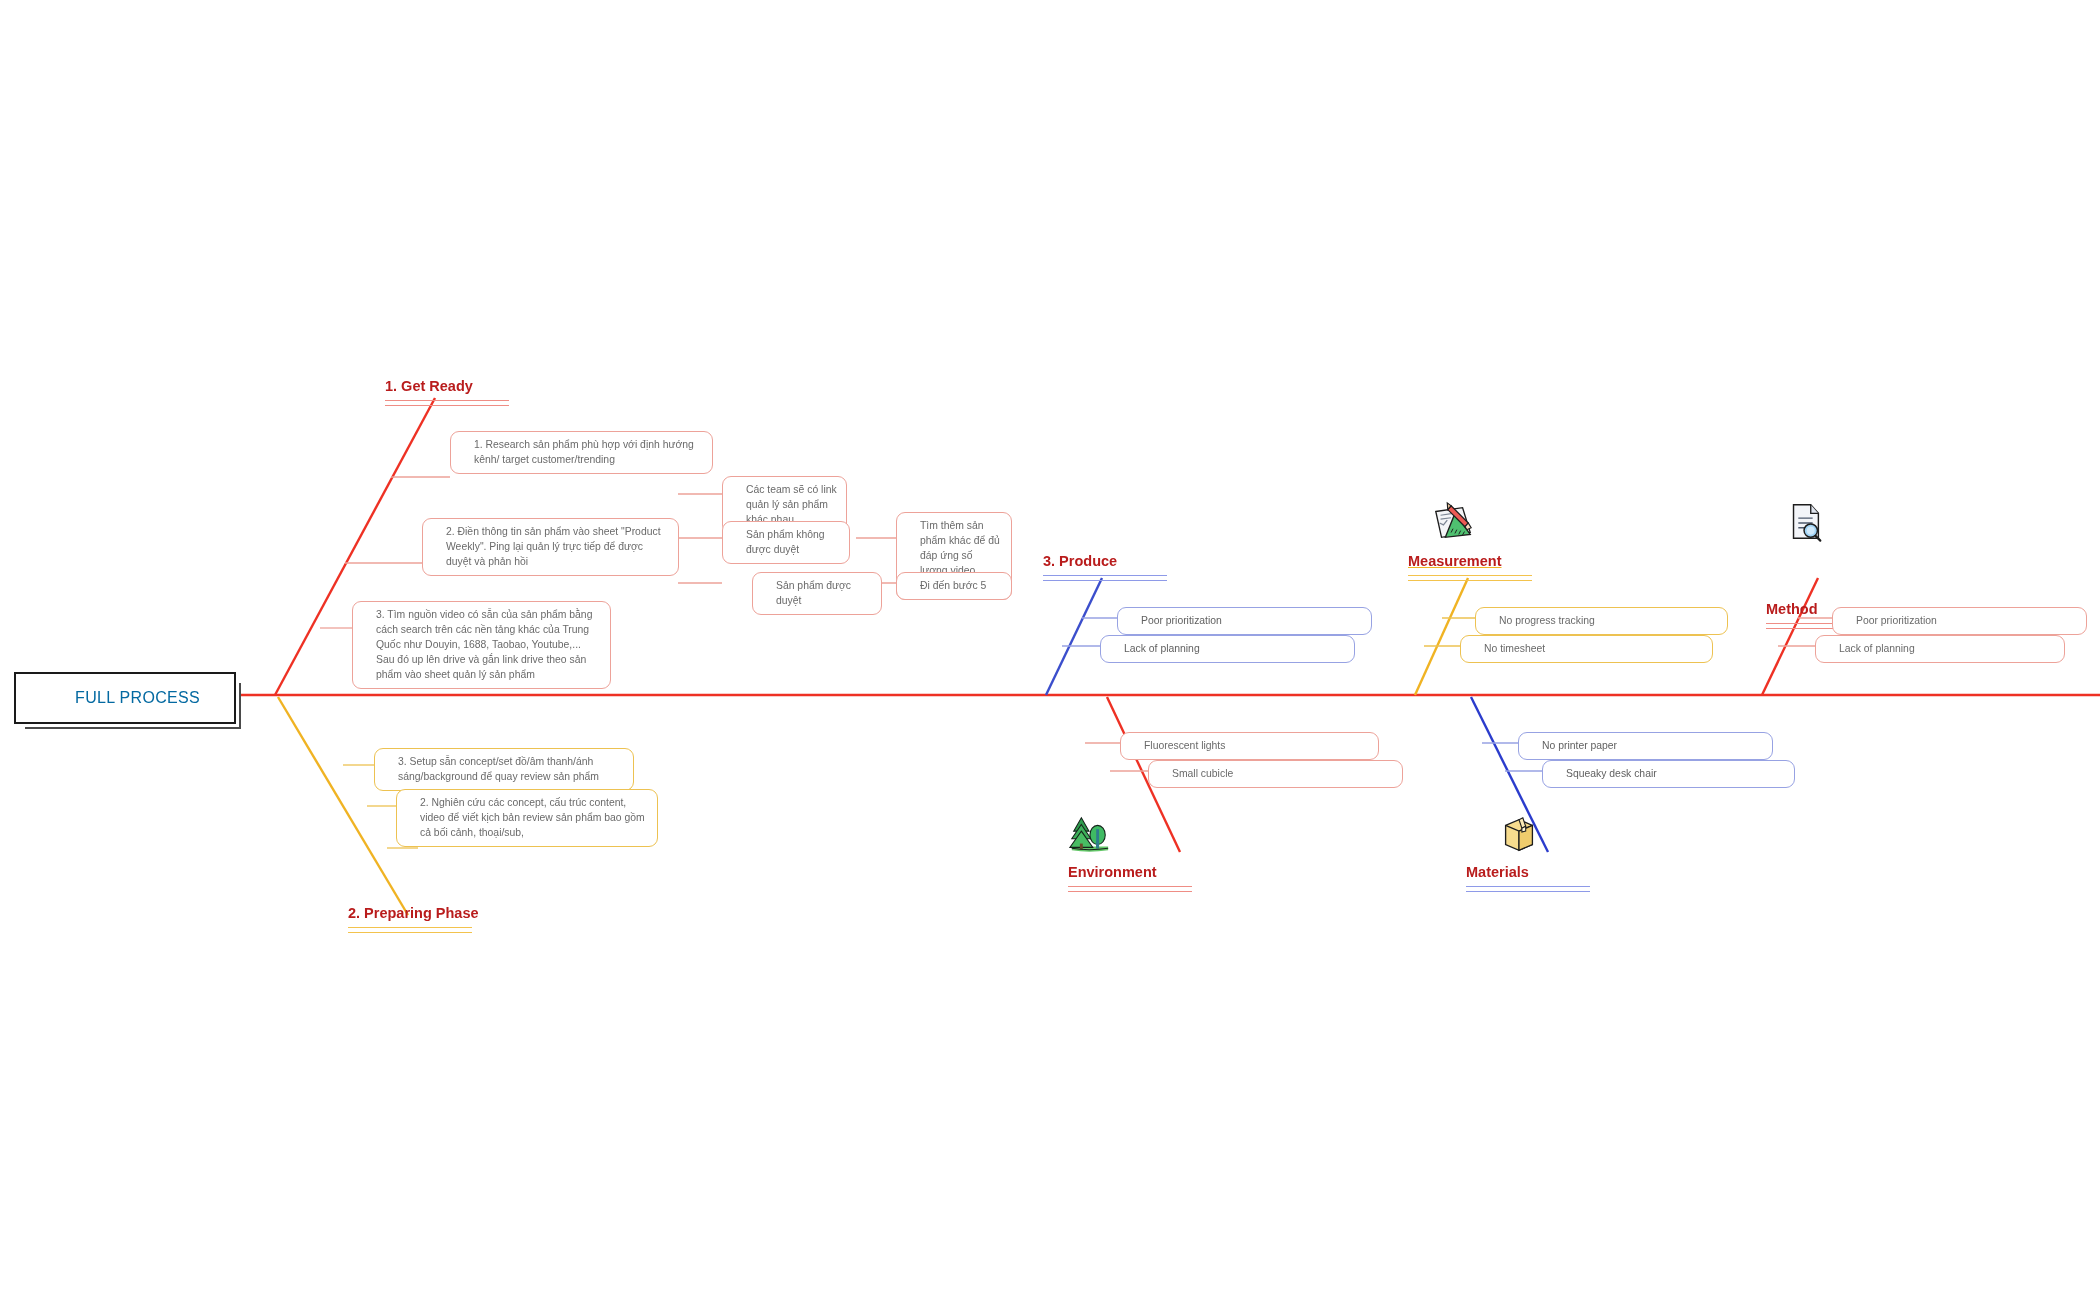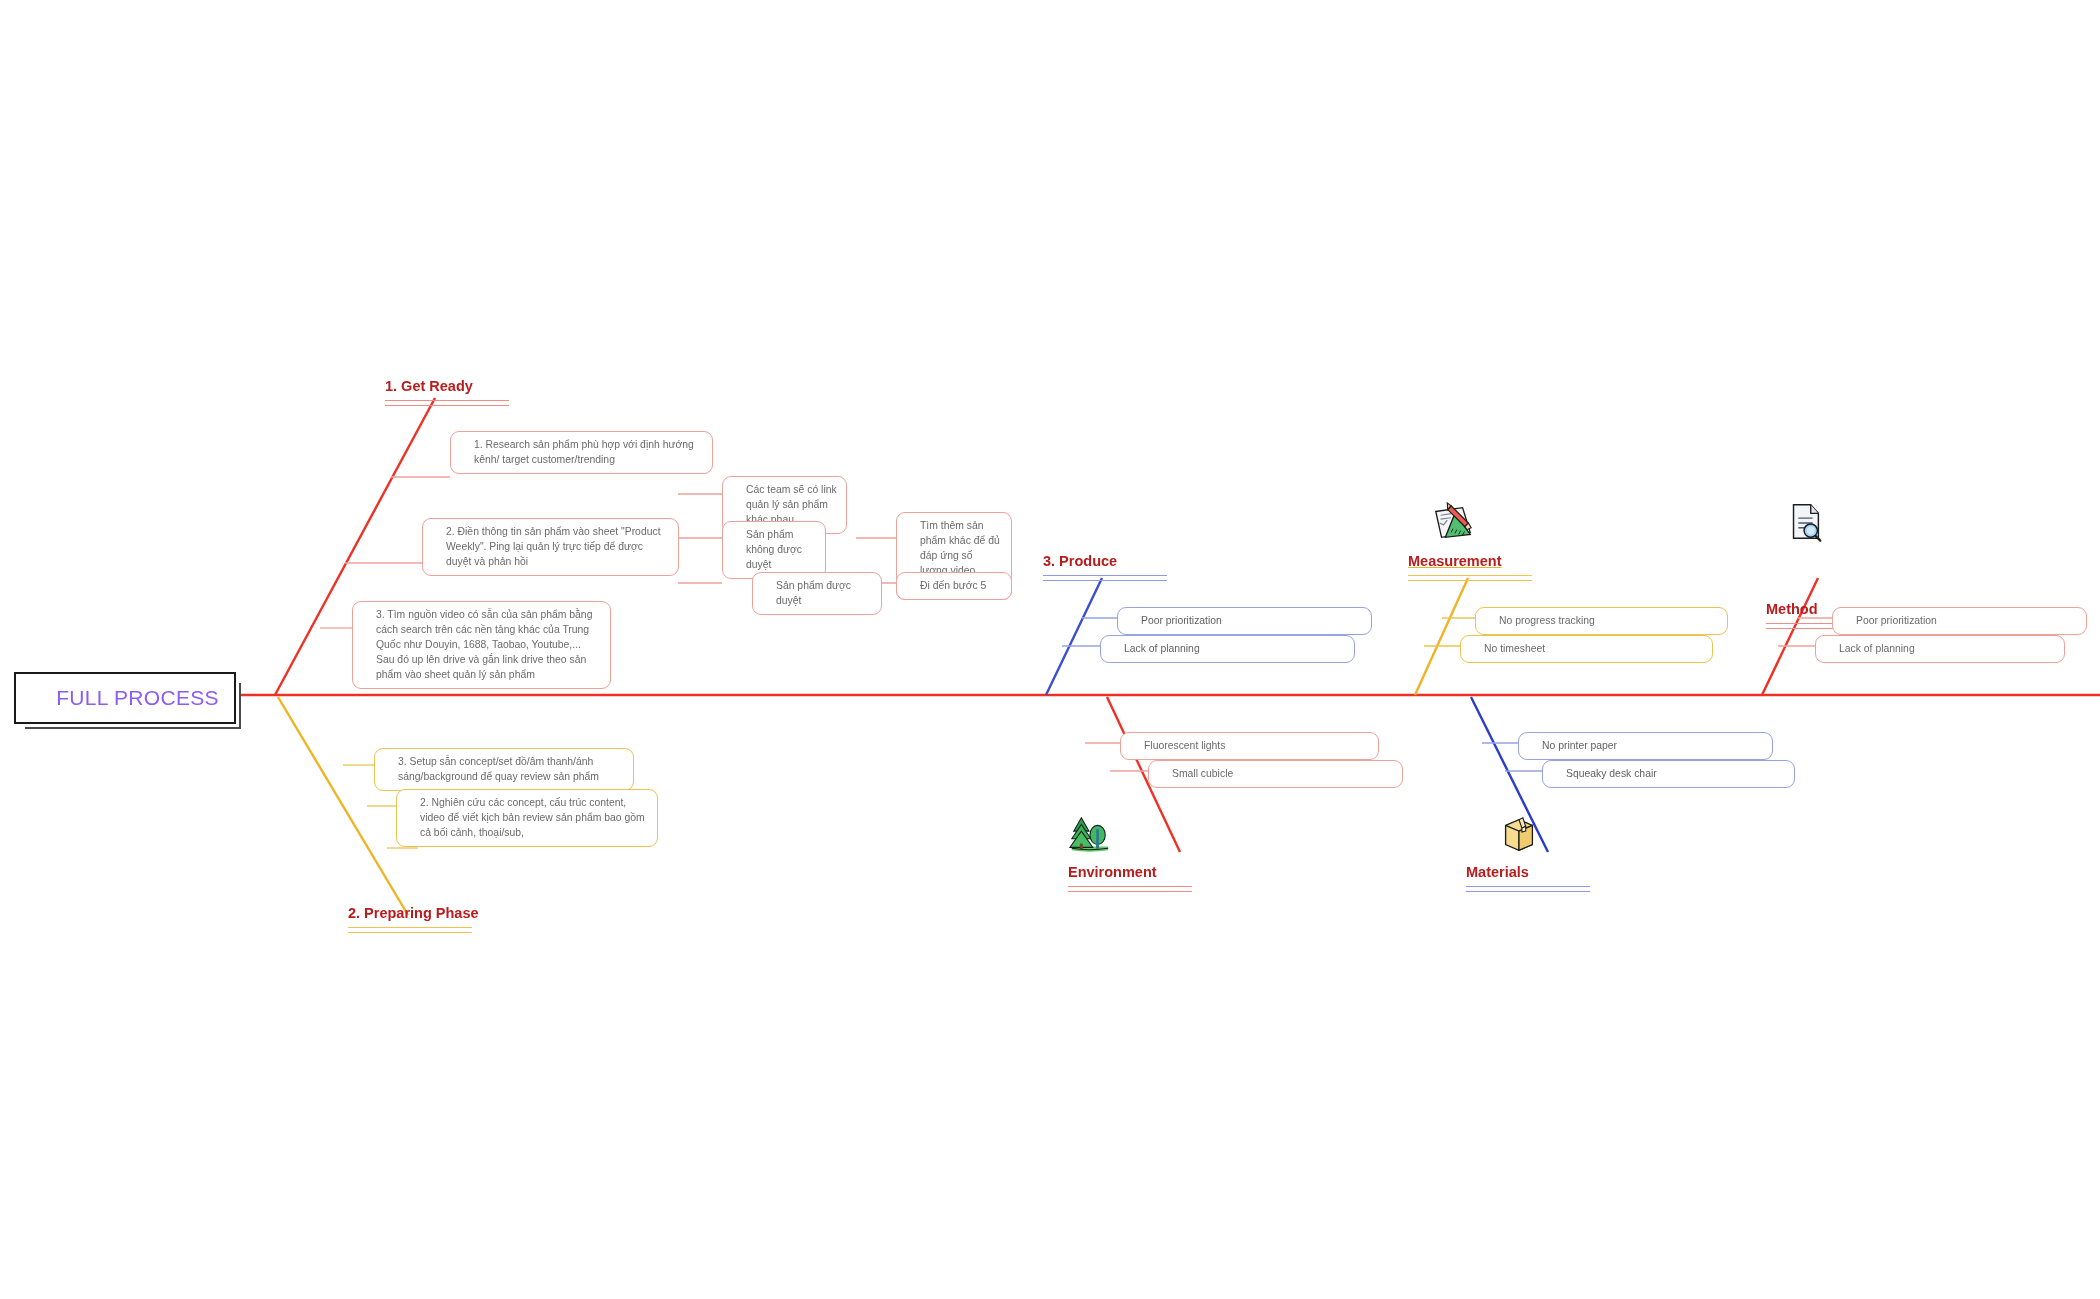--- a/index.html
+++ b/index.html
@@ -21,21 +21,21 @@
     position:absolute;
     left:14px; top:672px;
     width:222px; height:52px;
     border:2px solid #1a1a1a;
     background:#ffffff;
     box-sizing:border-box;
     display:flex; align-items:center; justify-content:center;
     box-shadow:6px 6px 0 -3px #ffffff, 8px 8px 0 -3px #4a4a4a;
   }
   .head-box span{
-    font-size:21px; letter-spacing:.3px; color:#8b5cf6;margin-left:25px;
+    font-size:16px; letter-spacing:.3px; color:#0369a1;margin-left:25px;
   }
 
   
   .cat{position:absolute;}
   .cat .cat-label{
     font-size:14.5px;
     font-weight:bold;
     color:#b91c1c;
     white-space:nowrap;
     display:block;
@@ -207,21 +207,21 @@
       <circle cx="30" cy="32" r="4.2" fill="#cfe9fb"></circle>
       <path d="M35 37.5 L40 42.5" stroke="#1d1d1d" stroke-width="2.3" stroke-linecap="round"></path>
     </svg>
   </div>
 
   <div class="bub r" style="left:450px;top:431px;width:263px;">1. Research sản phẩm phù hợp với định hướng kênh/ target customer/trending</div>
   <div class="bub r" style="left:422px;top:518px;width:257px;">2. Điền thông tin sản phẩm vào sheet "Product Weekly". Ping lại quản lý trực tiếp để được duyệt và phản hồi</div>
   <div class="bub r" style="left:352px;top:601px;width:259px;">3. Tìm nguồn video có sẵn của sản phẩm bằng cách search trên các nền tảng khác của Trung Quốc như Douyin, 1688, Taobao, Youtube,... Sau đó up lên drive và gắn link drive theo sản phẩm vào sheet quản lý sản phẩm</div>
 
   <div class="bub r" style="left:722px;top:476px;width:125px;">Các team sẽ có link quản lý sản phẩm khác nhau</div>
-  <div class="bub r" style="left:722px;top:521px;width:104px;">Sản phẩm không được duyệt</div>
+  <div class="bub r" style="left:722px;top:521px;width:128px;">Sản phẩm không được duyệt</div>
   <div class="bub r" style="left:752px;top:572px;width:130px;">Sản phẩm được duyệt</div>
 
   <div class="bub r" style="left:896px;top:512px;width:116px;">Tìm thêm sản phẩm khác để đủ đáp ứng số lượng video thanh tuần</div>
   <div class="bub r" style="left:896px;top:572px;width:116px;">Đi đến bước 5</div>
 
   <div class="bub y" style="left:374px;top:748px;width:260px;">3. Setup sẵn concept/set đồ/âm thanh/ánh sáng/background để quay review sản phẩm</div>
   <div class="bub y" style="left:396px;top:789px;width:262px;">2. Nghiên cứu các concept, cấu trúc content, video để viết kịch bản review sản phẩm bao gồm cả bối cảnh, thoại/sub,</div>
 
   <div class="bub b" style="left:1117px;top:607px;width:255px;">Poor prioritization</div>
   <div class="bub b" style="left:1100px;top:635px;width:255px;">Lack of planning</div>

